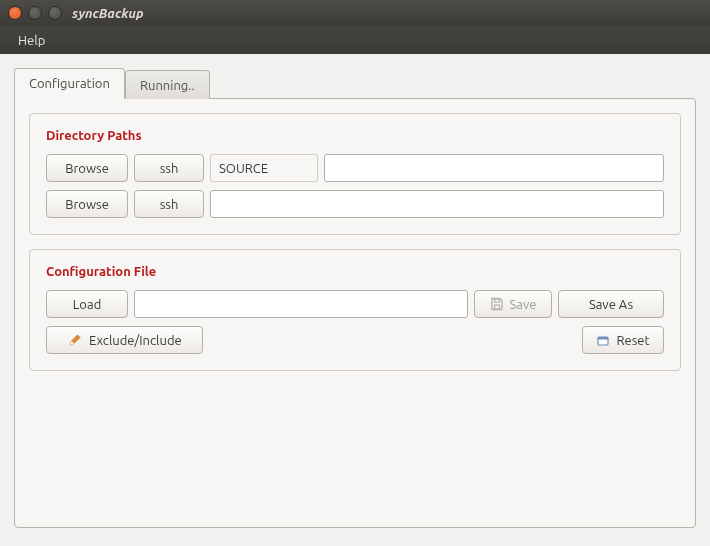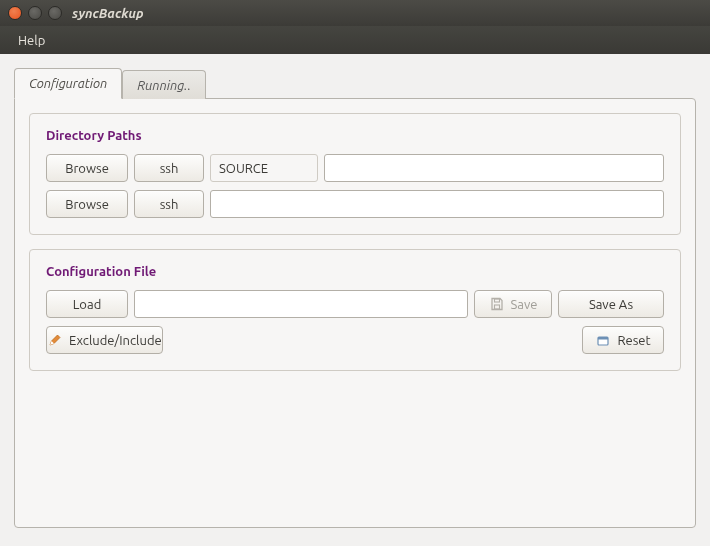--- a/index.html
+++ b/index.html
@@ -70,21 +70,20 @@
   }
   .tab {
     padding: 7px 14px;
     border: 1px solid #b6b3ac;
     border-bottom: none;
     border-radius: 4px 4px 0 0;
     background: linear-gradient(to bottom, #ebeae7, #dedbd5);
     color: #4c4a45;
     cursor: default;
     margin-right: 0;
-    font-style: italic;
   }
   .tab.active {
     background: #f7f6f5;
     border-bottom: 1px solid #f7f6f5;
     font-weight: normal;
   }
   .tab.inactive {
     background: linear-gradient(to bottom, #ebeae7, #e0ddd7);
     color: #555;
     margin-top: 2px;
@@ -100,37 +99,37 @@
   
   .frame {
     border: 1px solid #cfcbc4;
     border-radius: 4px;
     padding: 14px 16px 16px 16px;
     background: #f7f6f5;
     margin-bottom: 14px;
   }
   .frame-title {
     font-weight: bold;
-    color: #701a75;
+    color: #b91c1c;
     margin-bottom: 12px;
     font-size: 13px;
   }
 
   .row {
     display: flex;
     align-items: center;
     gap: 6px;
     margin-bottom: 8px;
   }
   .row:last-child { margin-bottom: 0; }
 
   
   .btn {
     height: 28px;
-    padding: 0 0;
+    padding: 0 20px;
     border: 1px solid #b3afa7;
     border-radius: 4px;
     background: linear-gradient(to bottom, #fdfdfc, #edeae4);
     color: #3c3b37;
     font-size: 13px;
     display: inline-flex;
     align-items: center;
     justify-content: center;
     gap: 6px;
     cursor: default;

